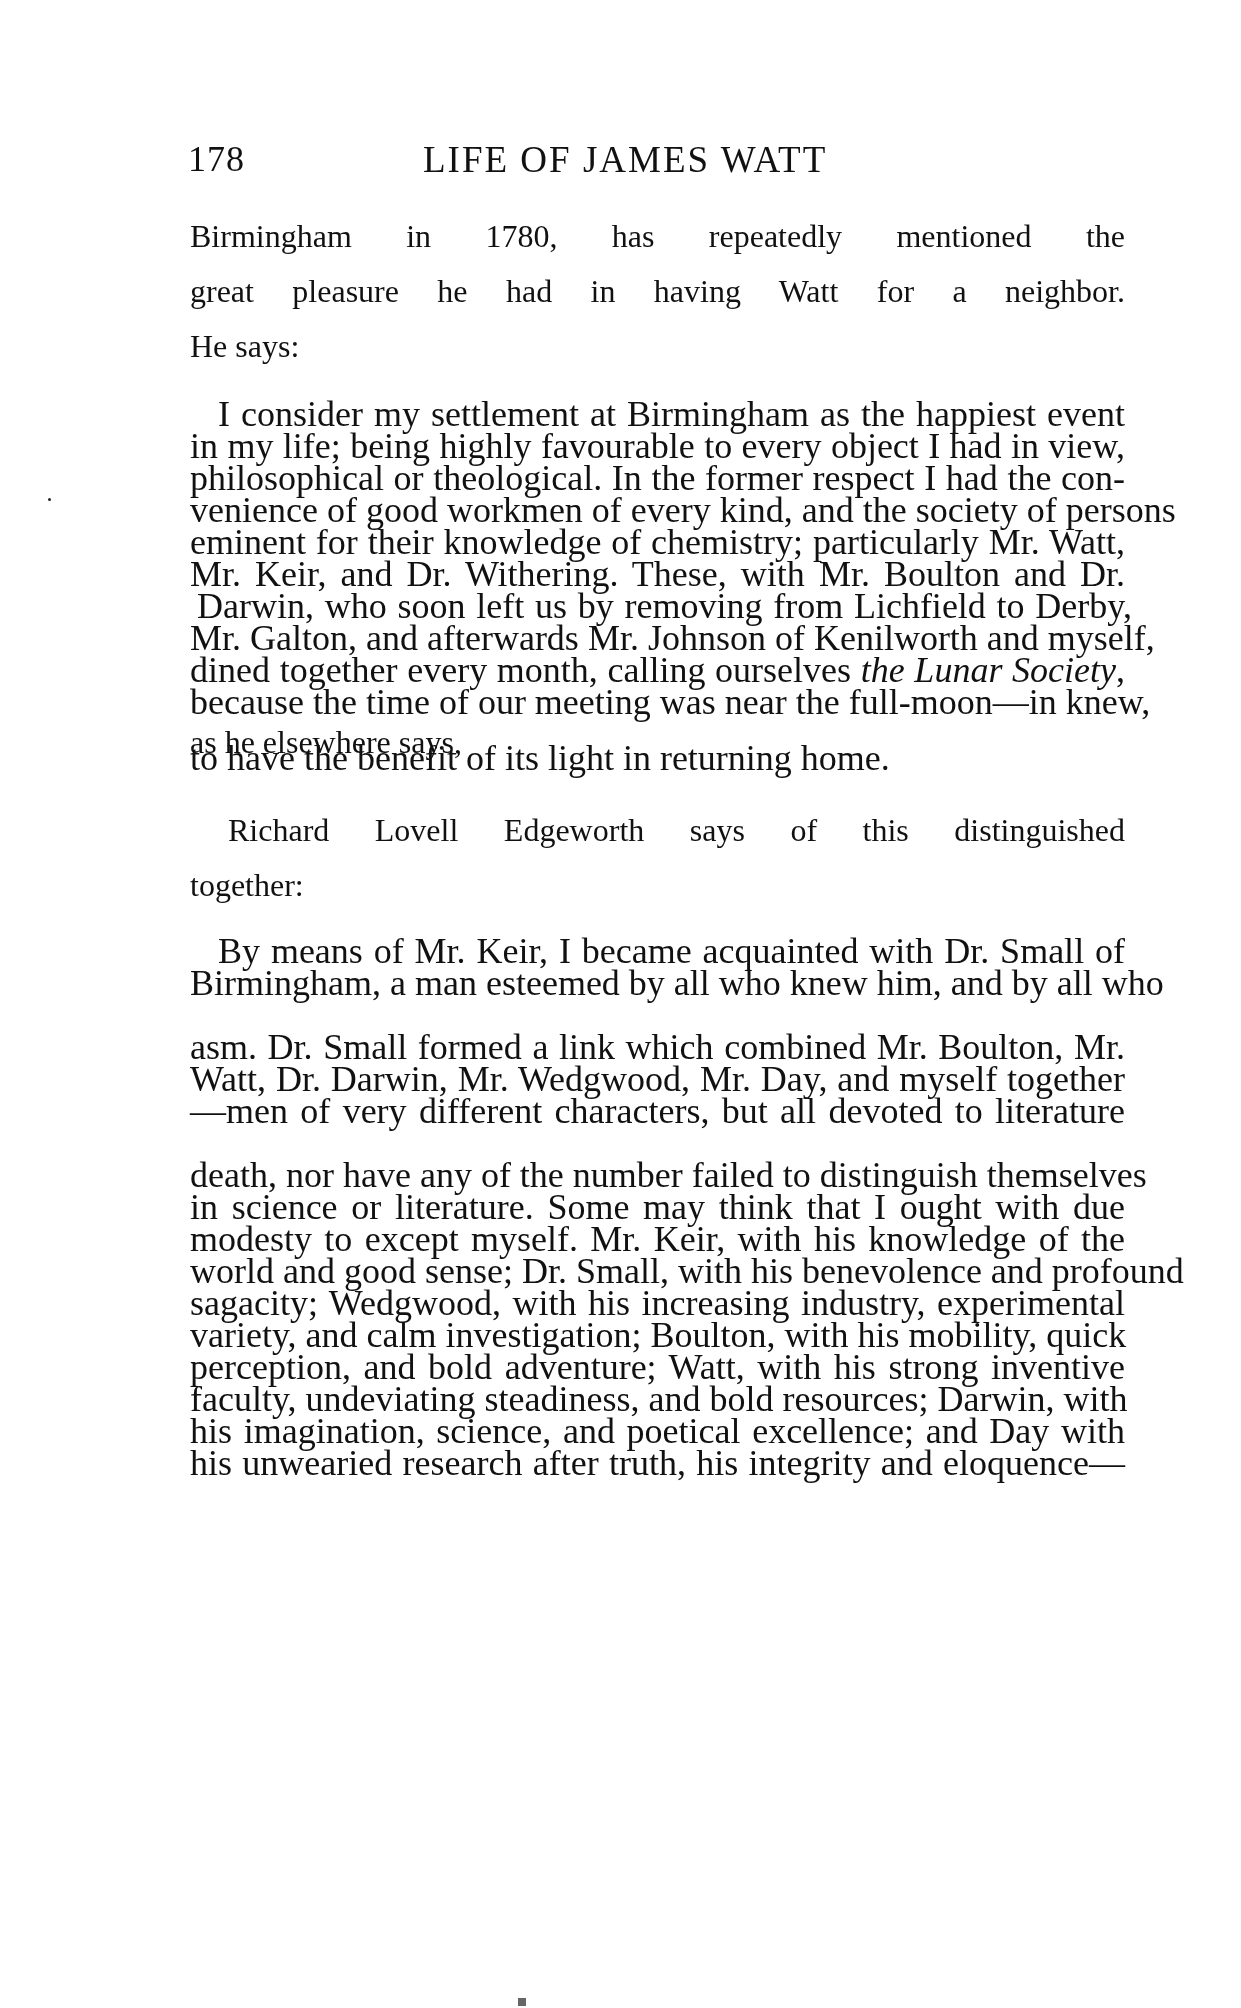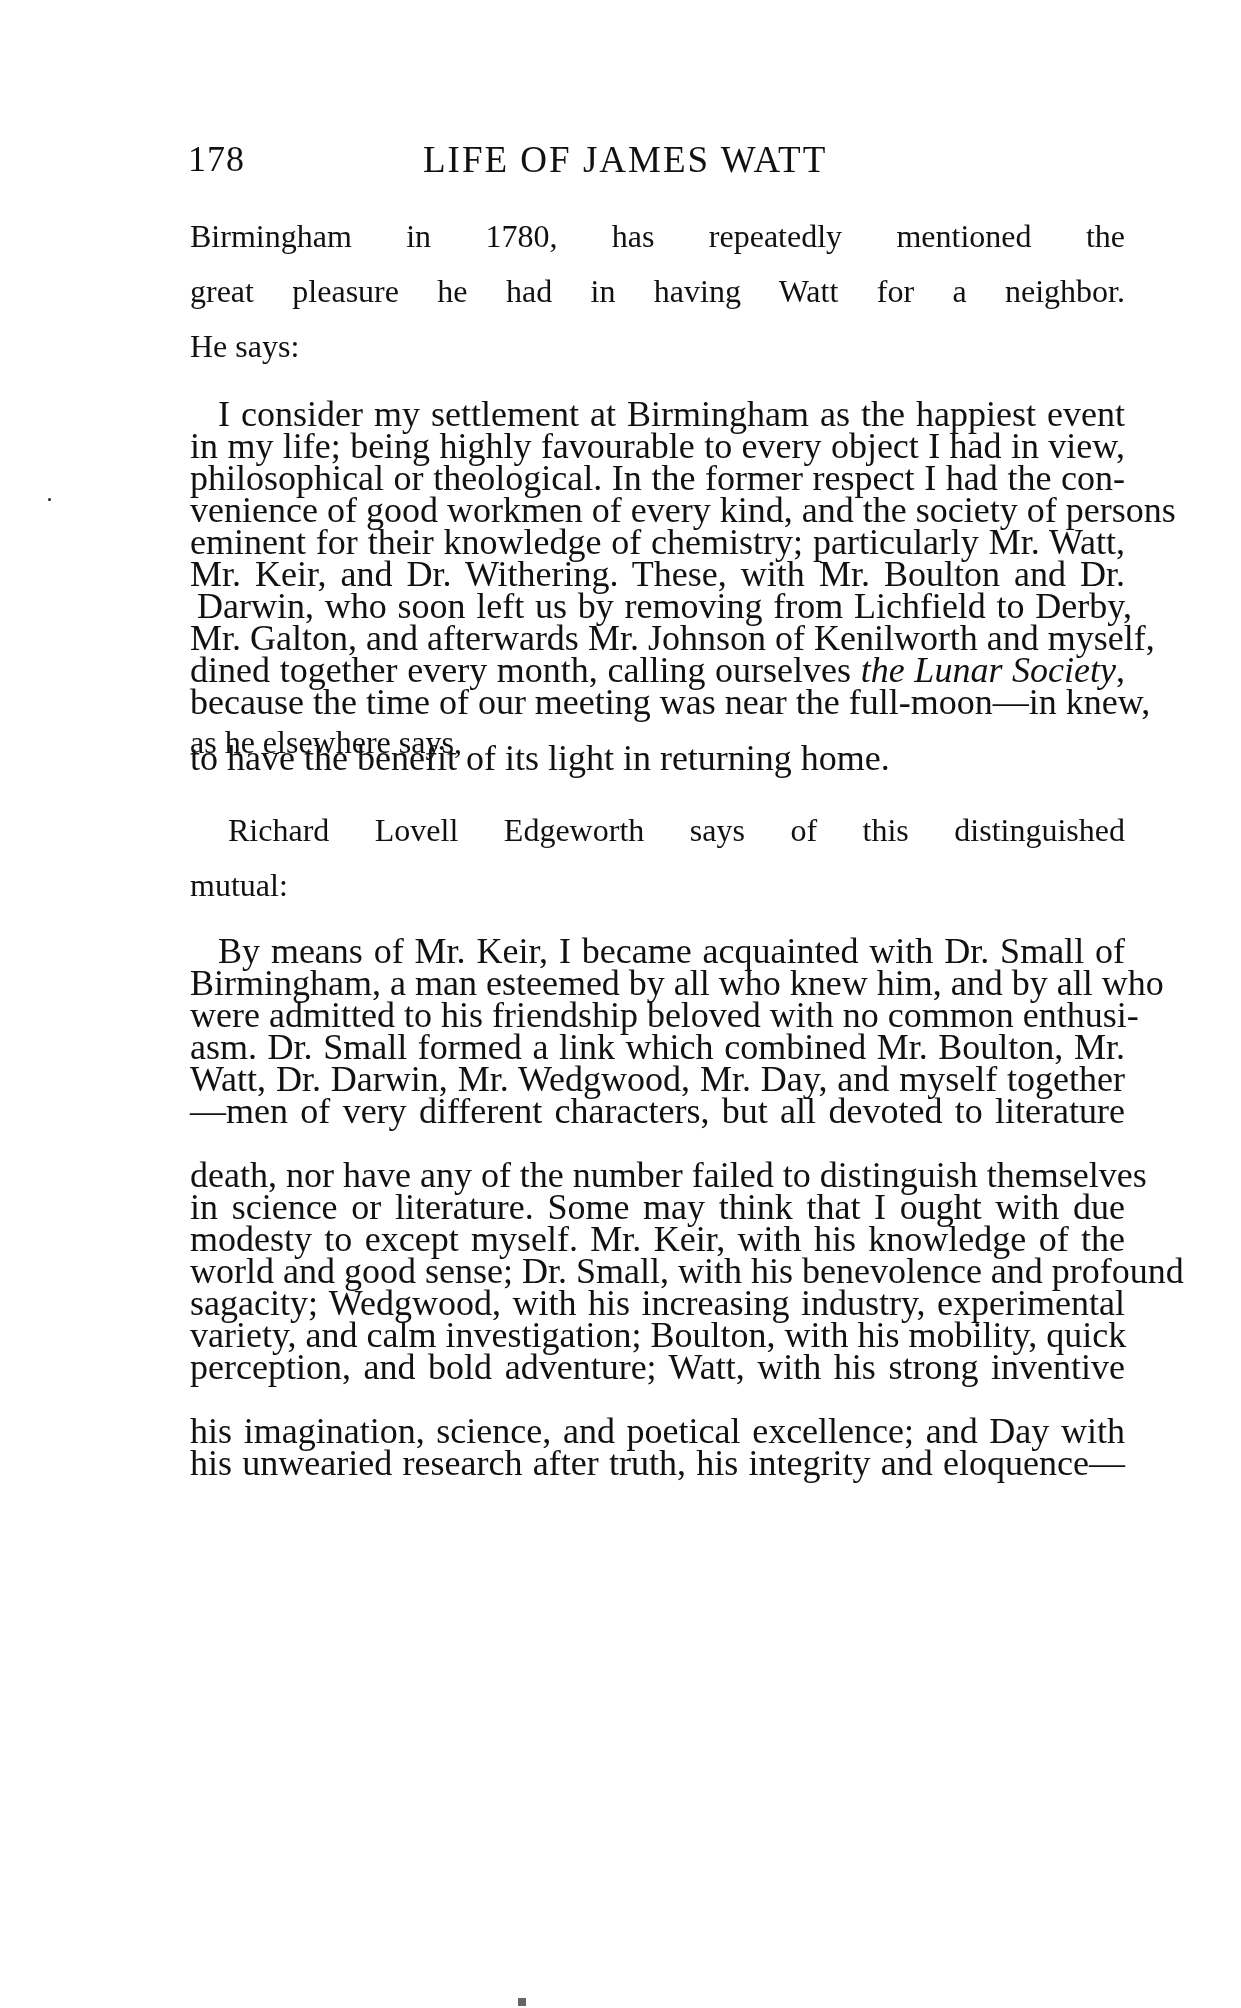--- a/index.html
+++ b/index.html
@@ -91,34 +91,34 @@
   <div class="line quote-text justify" style="top:585px;margin-left:7px;">Darwin, who soon left us by removing from Lichfield to Derby,</div>
   <div class="line quote-text justify" style="top:617px;">Mr. Galton, and afterwards Mr. Johnson of Kenilworth and myself,</div>
   <div class="line quote-text justify" style="top:649px;"><span>dined together every month, calling ourselves </span><span class="italic">the Lunar Society</span><span>,</span></div>
   <div class="line quote-text justify" style="top:681px;">because the time of our meeting was near the full-moon—in knew,</div>
 
   <div class="line body-text" style="top:724px;">as he elsewhere says,</div>
 
   <div class="line quote-text" style="top:737px;">to have the benefit of its light in returning home.</div>
 
   <div class="line body-text justify indent-body" style="top:812px;">Richard Lovell Edgeworth says of this distinguished</div>
-  <div class="line body-text" style="top:867px;">mutual:</div>
+  <div class="line body-text" style="top:867px;">together:</div>
 
   <div class="line quote-text justify indent-quote" style="top:930px;">By means of Mr. Keir, I became acquainted with Dr. Small of</div>
   <div class="line quote-text justify" style="top:962px;">Birmingham, a man esteemed by all who knew him, and by all who</div>
-  <div class="line quote-text justify" style="top:994px;">were admitted to his friendship beloved with no common enthusi-</div>
   <div class="line quote-text justify" style="top:1026px;">asm.  Dr. Small formed a link which combined Mr. Boulton, Mr.</div>
   <div class="line quote-text justify" style="top:1058px;">Watt, Dr. Darwin, Mr. Wedgwood, Mr. Day, and myself together</div>
   <div class="line quote-text justify" style="top:1090px;">—men of very different characters, but all devoted to literature</div>
   <div class="line quote-text justify" style="top:1154px;">death, nor have any of the number failed to distinguish themselves</div>
   <div class="line quote-text justify" style="top:1186px;">in science or literature.  Some may think that I ought with due</div>
   <div class="line quote-text justify" style="top:1218px;">modesty to except myself.  Mr. Keir, with his knowledge of the</div>
   <div class="line quote-text justify" style="top:1250px;">world and good sense; Dr. Small, with his benevolence and profound</div>
   <div class="line quote-text justify" style="top:1282px;">sagacity; Wedgwood, with his increasing industry, experimental</div>
   <div class="line quote-text justify" style="top:1314px;">variety, and calm investigation; Boulton, with his mobility, quick</div>
   <div class="line quote-text justify" style="top:1346px;">perception, and bold adventure; Watt, with his strong inventive</div>
+  <div class="line quote-text justify" style="top:1378px;">faculty, undeviating steadiness, and bold resources; Darwin, with</div>
   <div class="line quote-text justify" style="top:1410px;">his imagination, science, and poetical excellence; and Day with</div>
   <div class="line quote-text justify" style="top:1442px;">his unwearied research after truth, his integrity and eloquence—</div>
 
   <div class="speck" style="left:48px; top:498px; width:3px; height:3px; border-radius:50%;"></div>
   <div class="speck" style="left:518px; top:1998px; width:8px; height:8px; background:#666;"></div>
 
 </div>
 
 </body></html>

